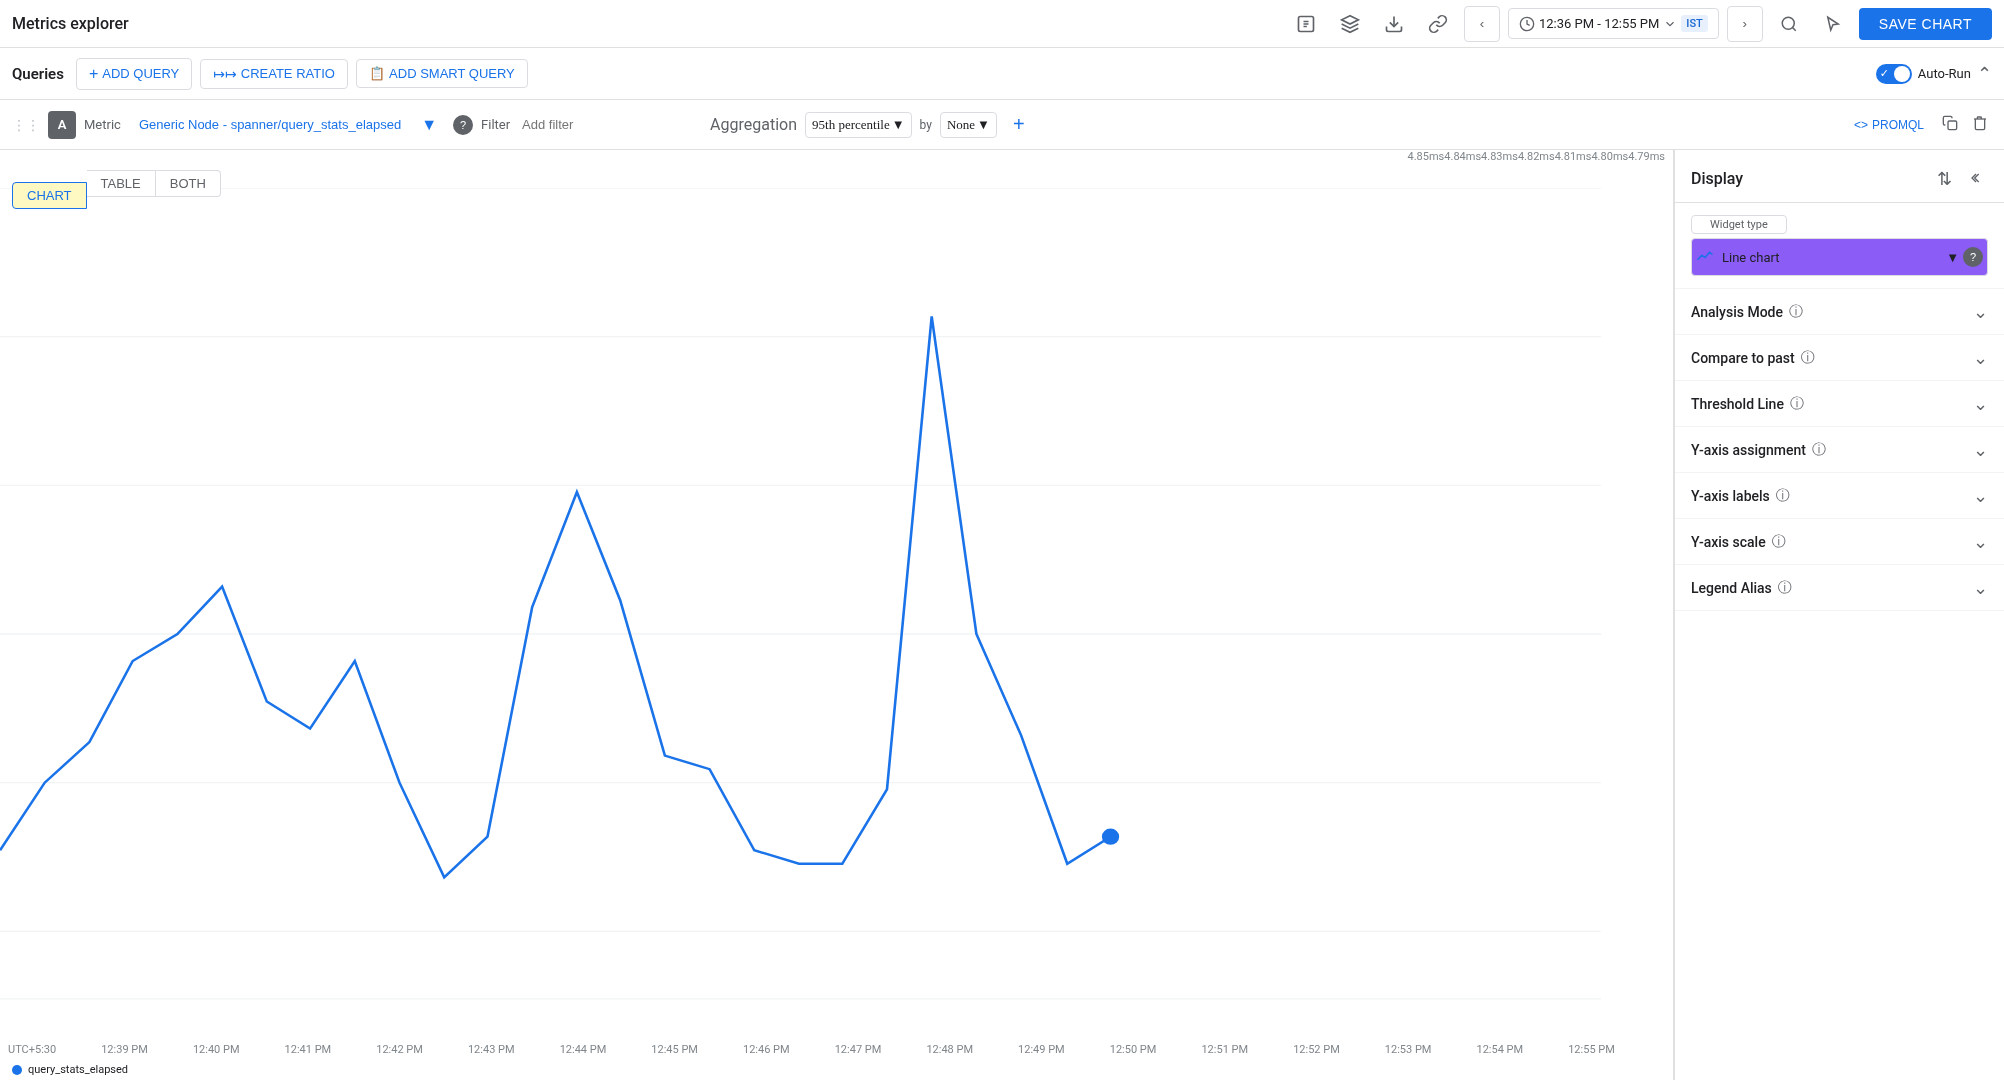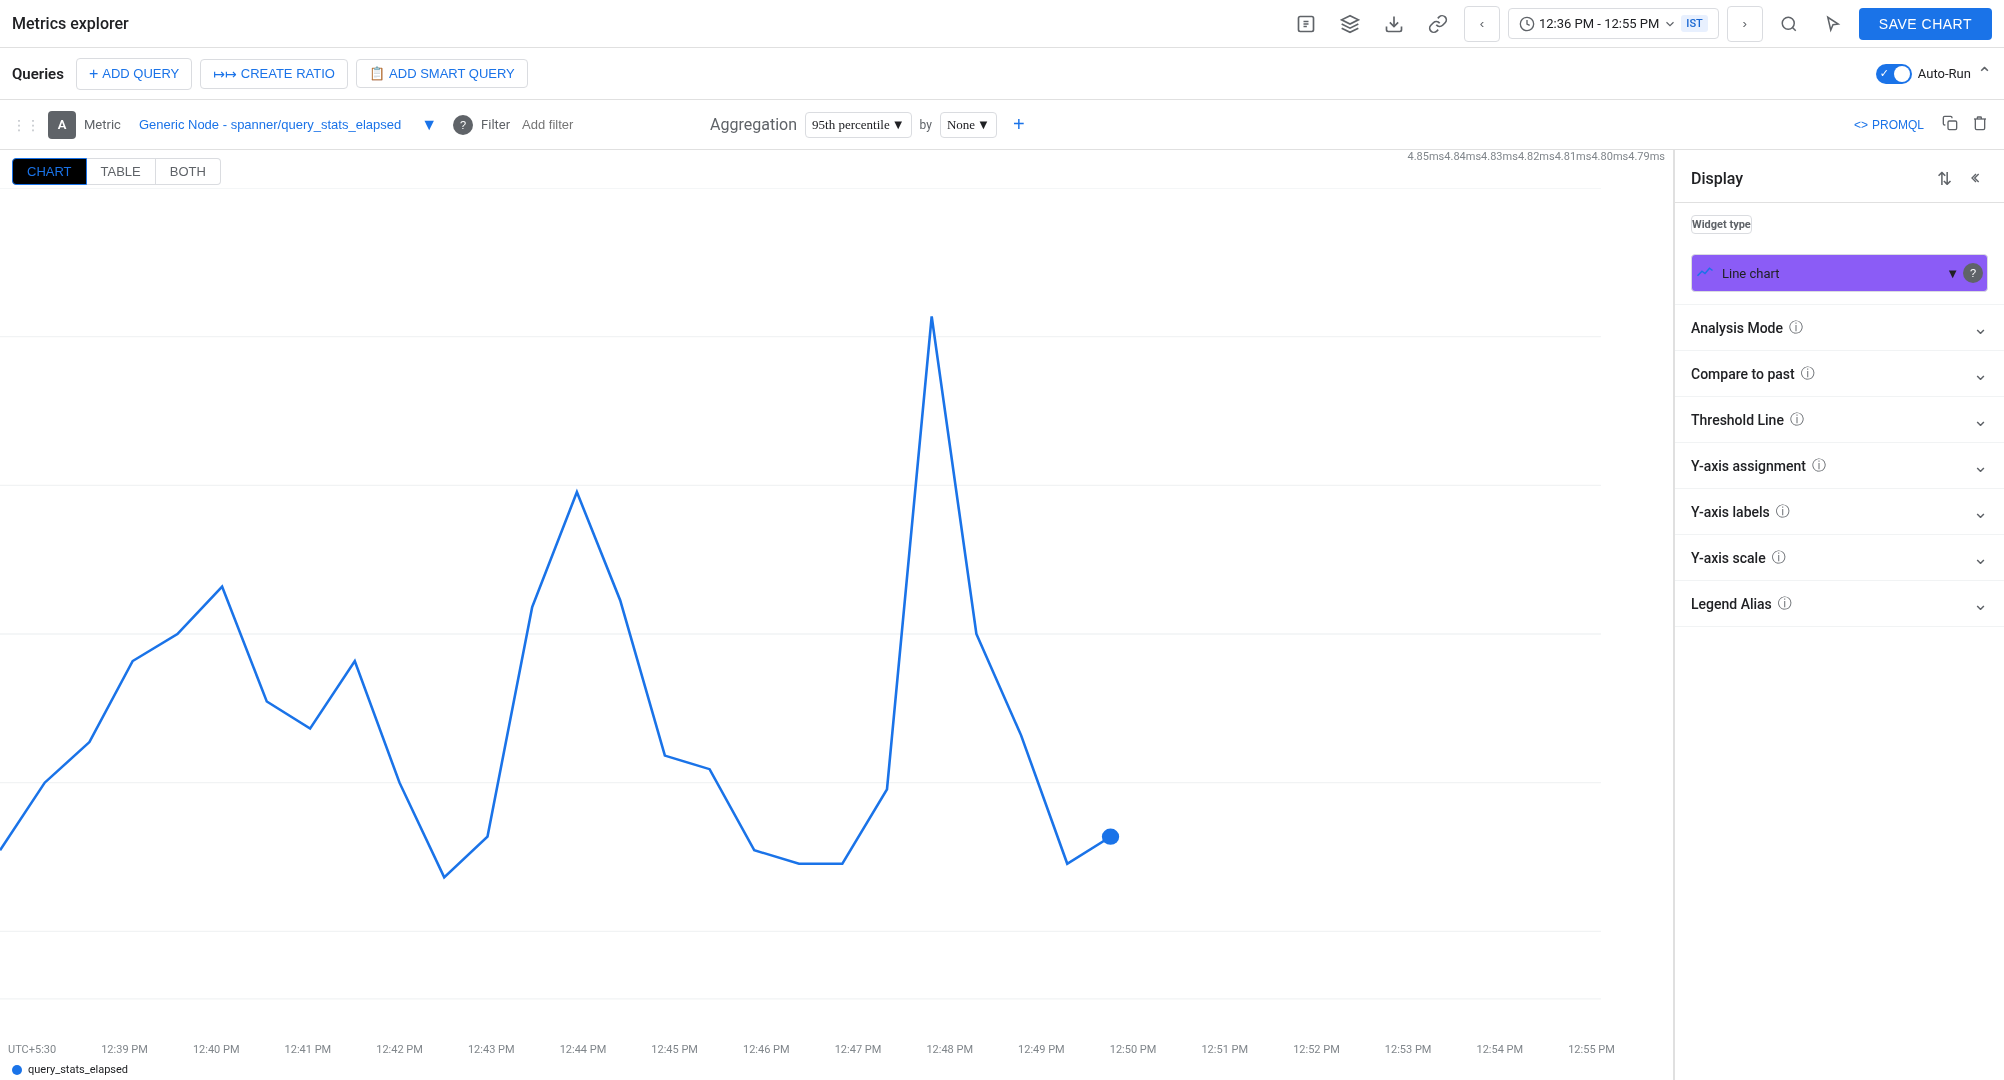--- a/index.html
+++ b/index.html
@@ -104,21 +104,21 @@
     }
     .icon-btn-sm {
       background: transparent; border: none; cursor: pointer; color: #5f6368;
       padding: 4px; border-radius: 4px;
     }
     .drag-handle { color: #bdc1c6; font-size: 14px; cursor: grab; }
     .view-btn {
       padding: 5px 14px; border: 1px solid #dadce0; background: #fff;
       cursor: pointer; font-size: 13px; font-weight: 500; color: #5f6368;
     }
-    .view-btn.active { background: #000000; color: #1a73e8; border-color: #1a73e8; }
+    .view-btn.active { background: #fef9c3; color: #1a73e8; border-color: #1a73e8; margin-top: 24px; }
     .view-btn:first-child { border-radius: 4px 0 0 4px; }
     .view-btn:last-child { border-radius: 0 4px 4px 0; }
     .view-btn:not(:first-child) { border-left: none; }
 
     
     .main-layout { display: flex; height: calc(100vh - 150px); }
 
     
     .chart-area {
       flex: 1; position: relative; overflow: hidden;
@@ -150,22 +150,22 @@
     }
     .display-header {
       display: flex; align-items: center; justify-content: space-between;
       padding: 14px 16px 10px; border-bottom: 1px solid #e0e0e0;
     }
     .display-title { font-size: 16px; font-weight: 500; color: #202124; }
     .display-header-actions { display: flex; align-items: center; gap: 8px; }
     .sort-icon { color: #5f6368; cursor: pointer; font-size: 18px; }
     .widget-type-section { padding: 12px 16px; border-bottom: 1px solid #f1f3f4; }
     .widget-type-label {
-      font-size: 11px; color: #5f6368; margin-bottom: 20px;
-      border: 1px solid #dadce0; border-radius: 4px; padding: 2px 0; display: inline-block; font-weight: bold;
+      font-size: 11px; color: #5f6368; margin-bottom: 4px;
+      border: 1px solid #dadce0; border-radius: 4px; padding: 2px 18px; display: inline-block;
     }
     .widget-type-select {
       display: flex; align-items: center; justify-content: space-between;
       padding: 8px 4px; border: 1px solid #dadce0; border-radius: 4px;
       cursor: pointer; font-size: 13px; background: #8b5cf6;
     }
     .widget-type-left { display: flex; align-items: center; gap: 8px; }
     .line-chart-icon { color: #1a73e8; font-size: 14px; }
     .expand-row {
       display: flex; align-items: center; justify-content: space-between;

